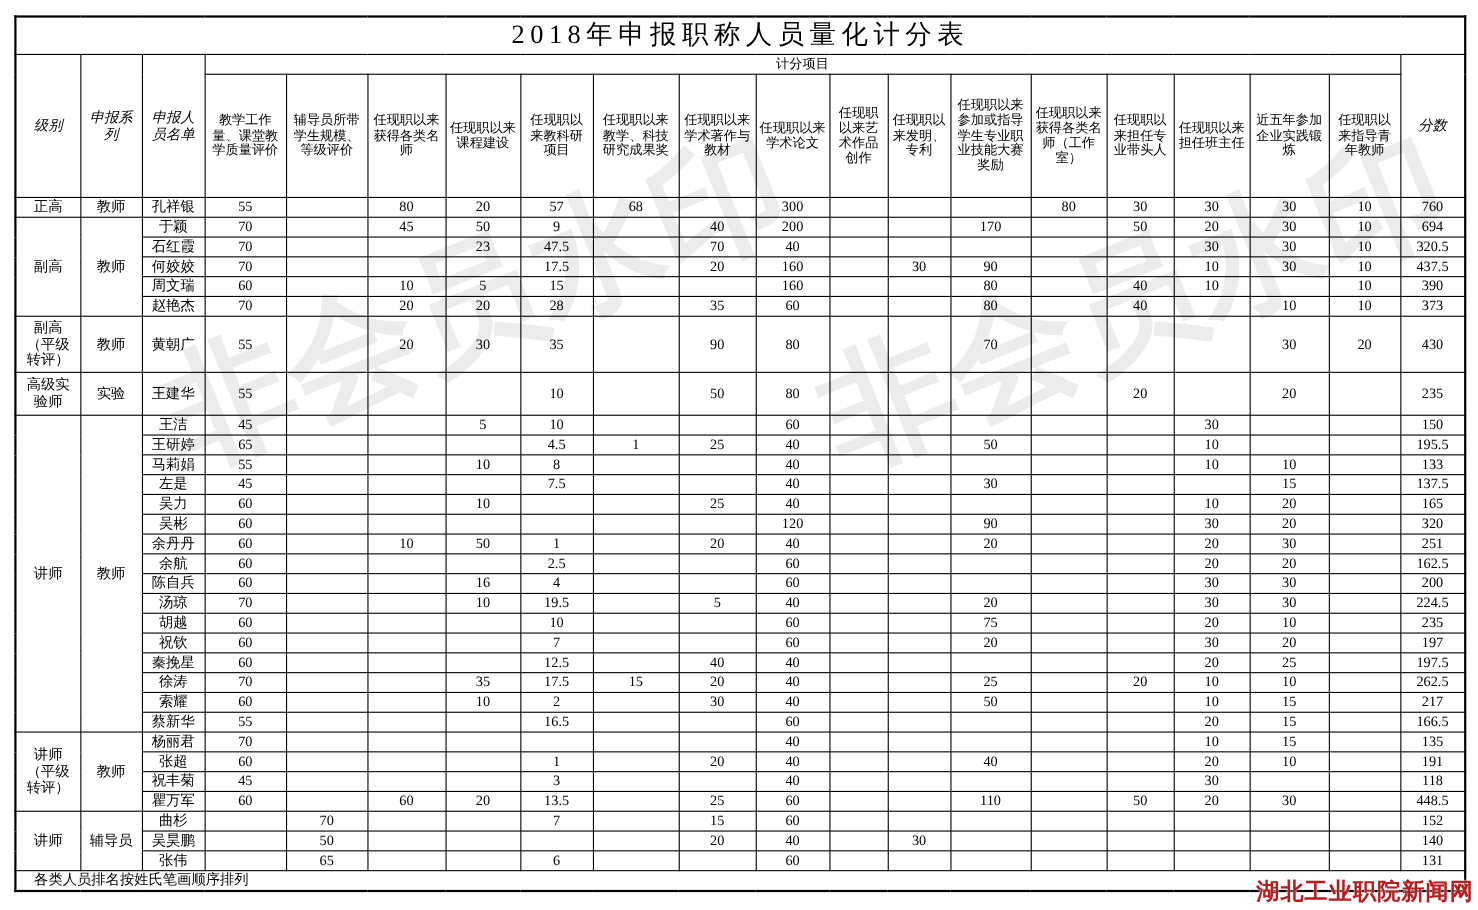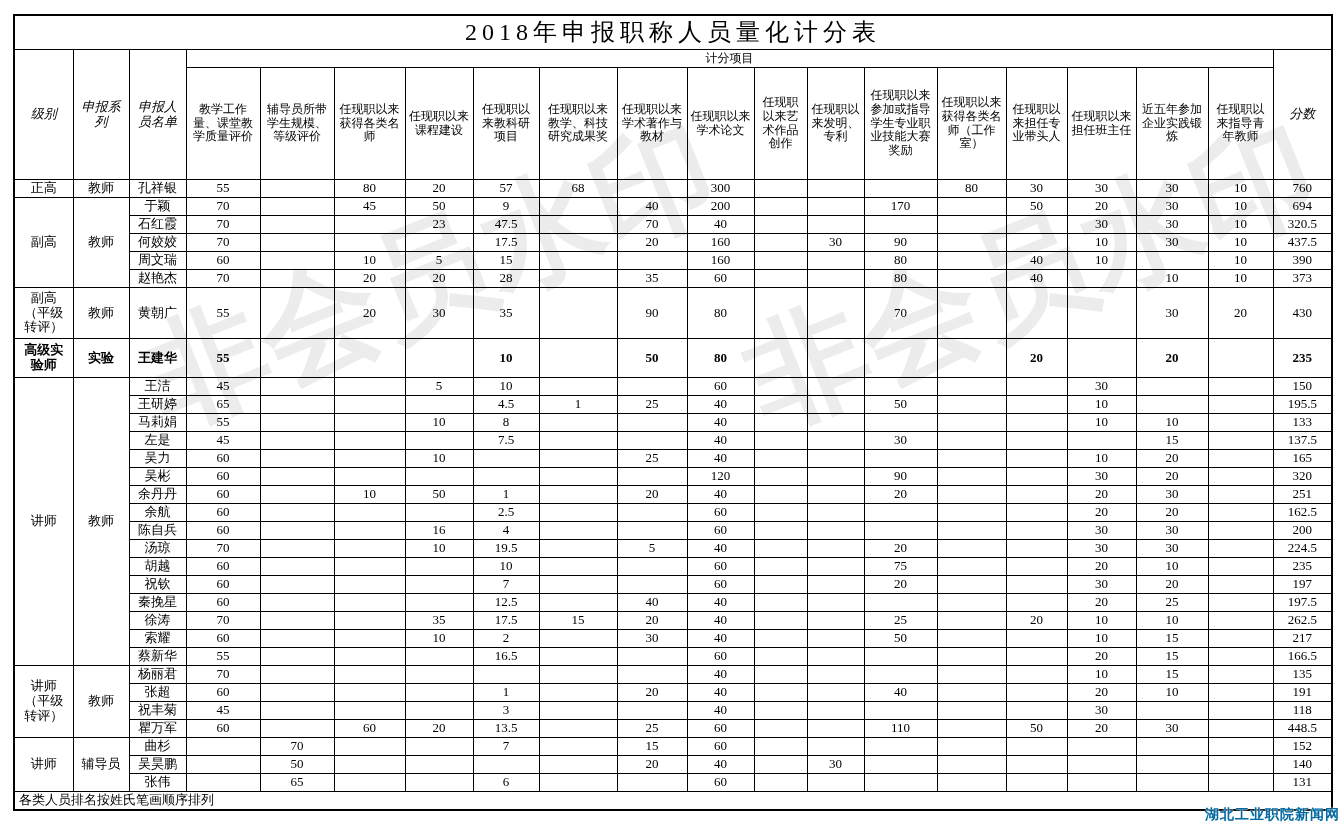--- a/index.html
+++ b/index.html
@@ -9,30 +9,30 @@
   table{border-collapse:collapse;table-layout:fixed;width:1318px;border:2px solid #000;}
   td{border:1px solid #000;text-align:center;vertical-align:middle;padding:0 1px;
      overflow:hidden;font-size:13px;line-height:1.15;}
   .title-cell{height:33px;font-size:24px;letter-spacing:5px;font-weight:normal;}
   .group-hdr{height:15px;font-size:12px;}
   .hdr{font-size:13px;white-space:pre-line;font-style:italic;}
   .col-hdr{font-size:12px;white-space:normal;vertical-align:middle;padding:0 3px;}
   tr.colhdr-row{height:112px;}
   tbody tr{height:18px;}
   tr.tall{height:51px;}
-  tr.med{height:39px;font-weight:bold;}
+  tr.med{height:39px;}
   .lvl{white-space:pre-line;}
-  .footer-cell{text-align:left;padding-left:4px;height:17px;font-size:13px;}
+  .footer-cell{text-align:left;padding-left:16px;height:17px;font-size:13px;}
   .wm{position:absolute;font-size:120px;line-height:1;font-weight:bold;
       color:rgba(0,0,0,0.075);white-space:nowrap;transform:rotate(-22deg);
       pointer-events:none;z-index:5;font-family:"Liberation Sans",sans-serif;}
   .wm1{left:130px;top:215px;}
   .wm2{left:730px;top:215px;}
   .badge{position:absolute;right:4px;bottom:3px;z-index:6;font-weight:bold;
-         font-size:14px;letter-spacing:1px;color:#0369a1;
+         font-size:21px;letter-spacing:1px;color:#b91c1c;
          font-family:Liberation Serif, serif;
          text-shadow:0 0 2px #eaf4fa,0 0 1px #ffffff;}
 </style>
 </head>
 <body>
 
 <div class="sheet">
   <table>
     <colgroup>
       <col style="width:59px">

